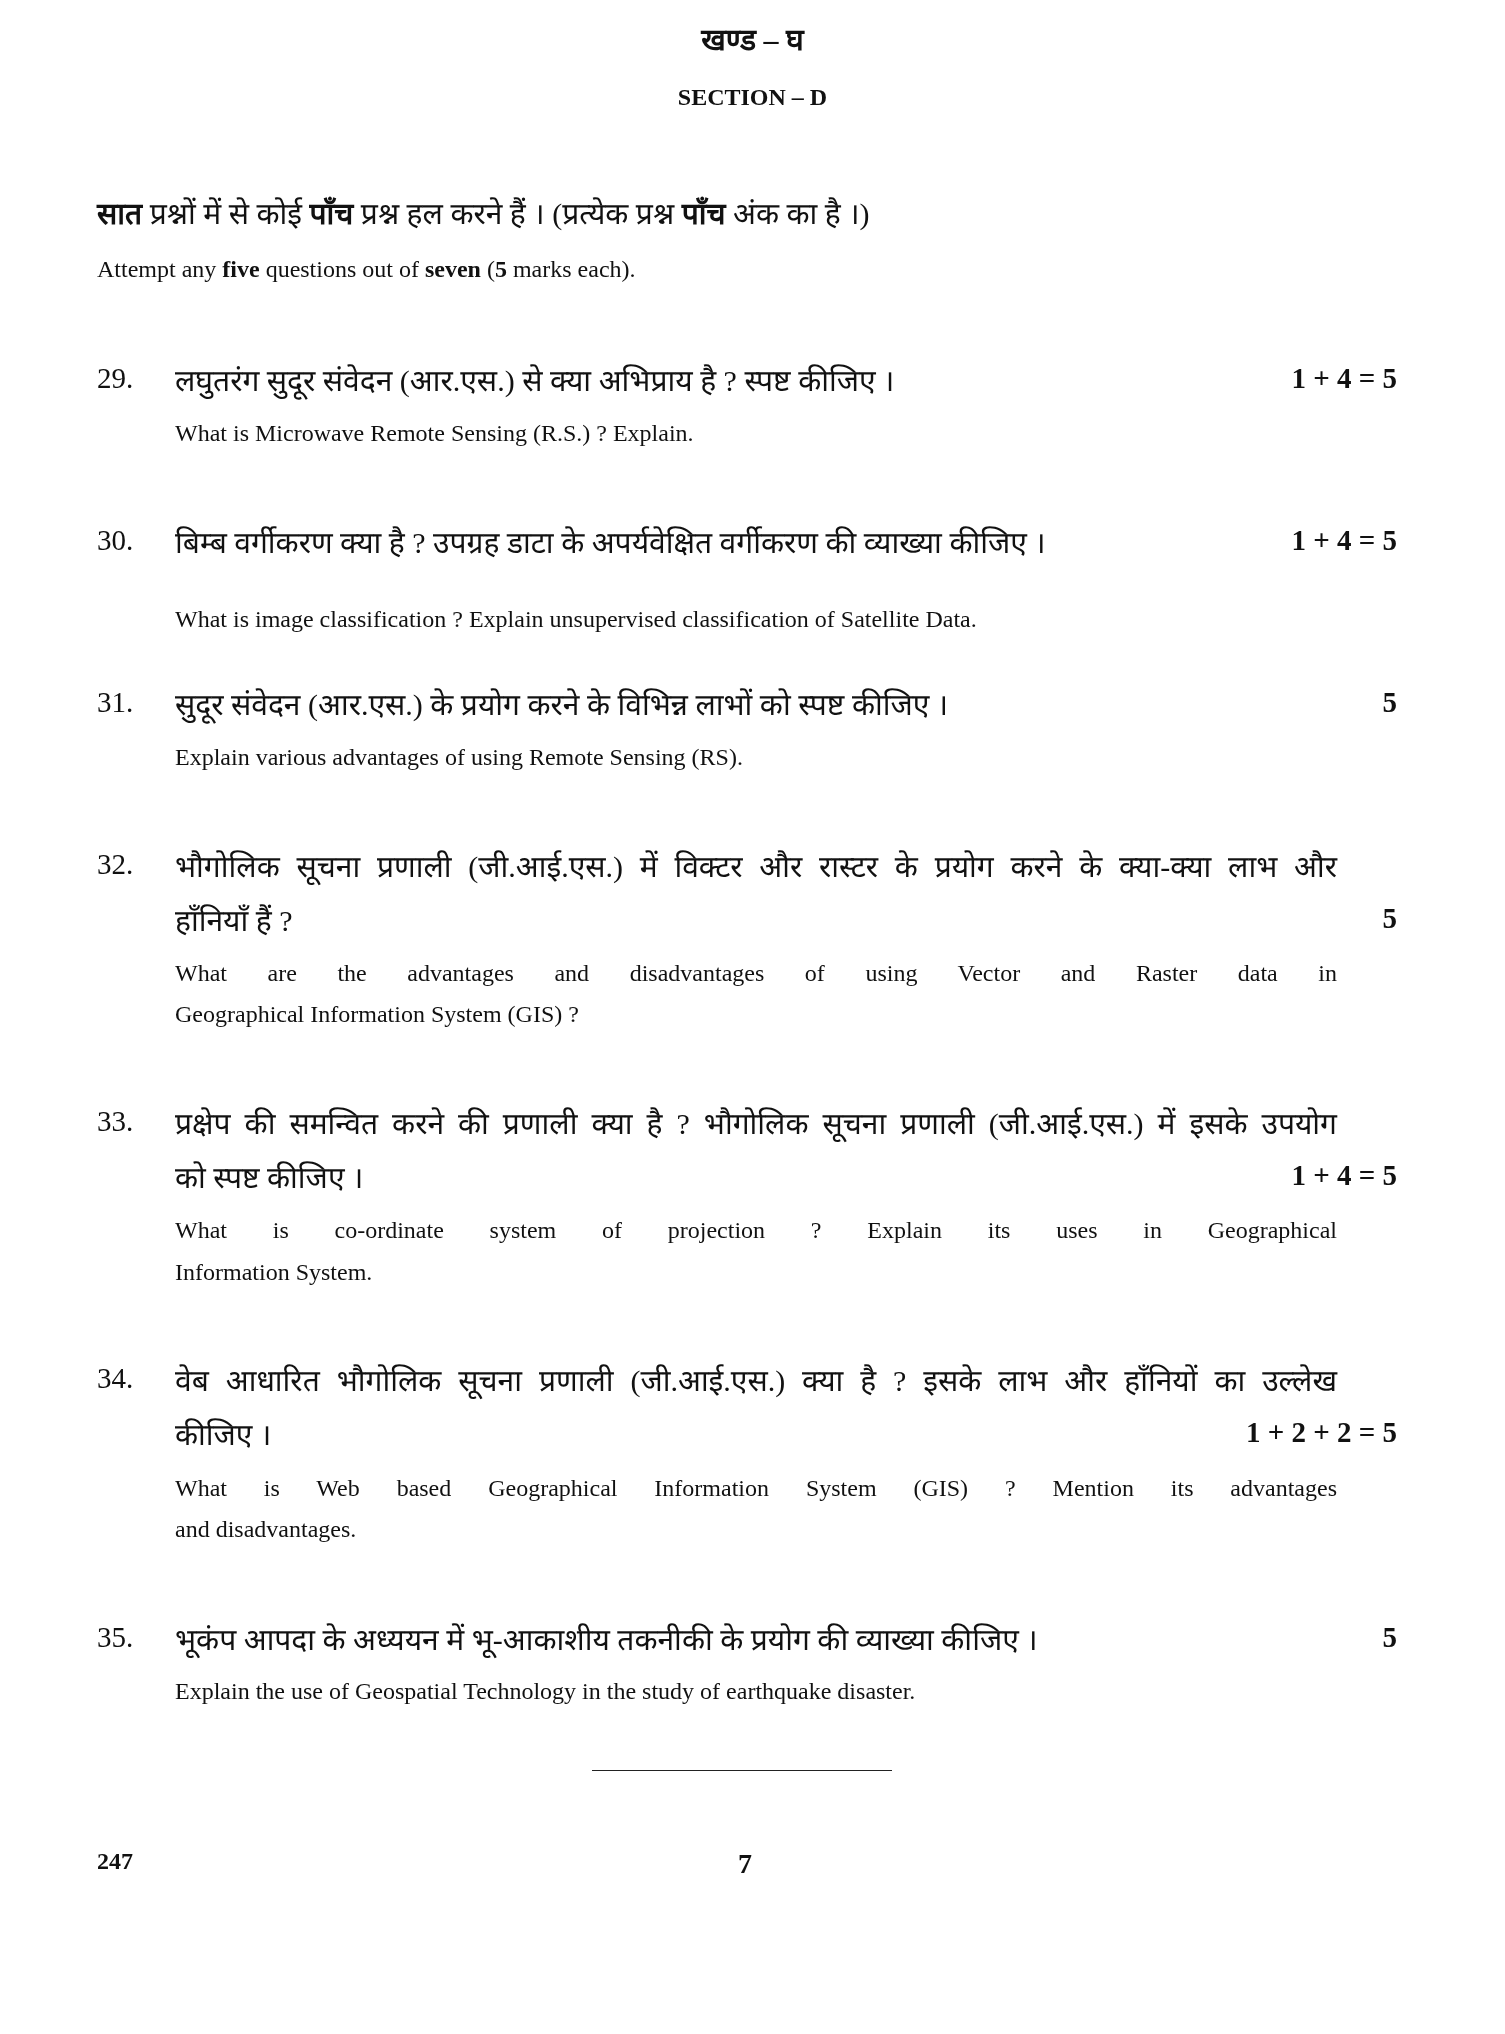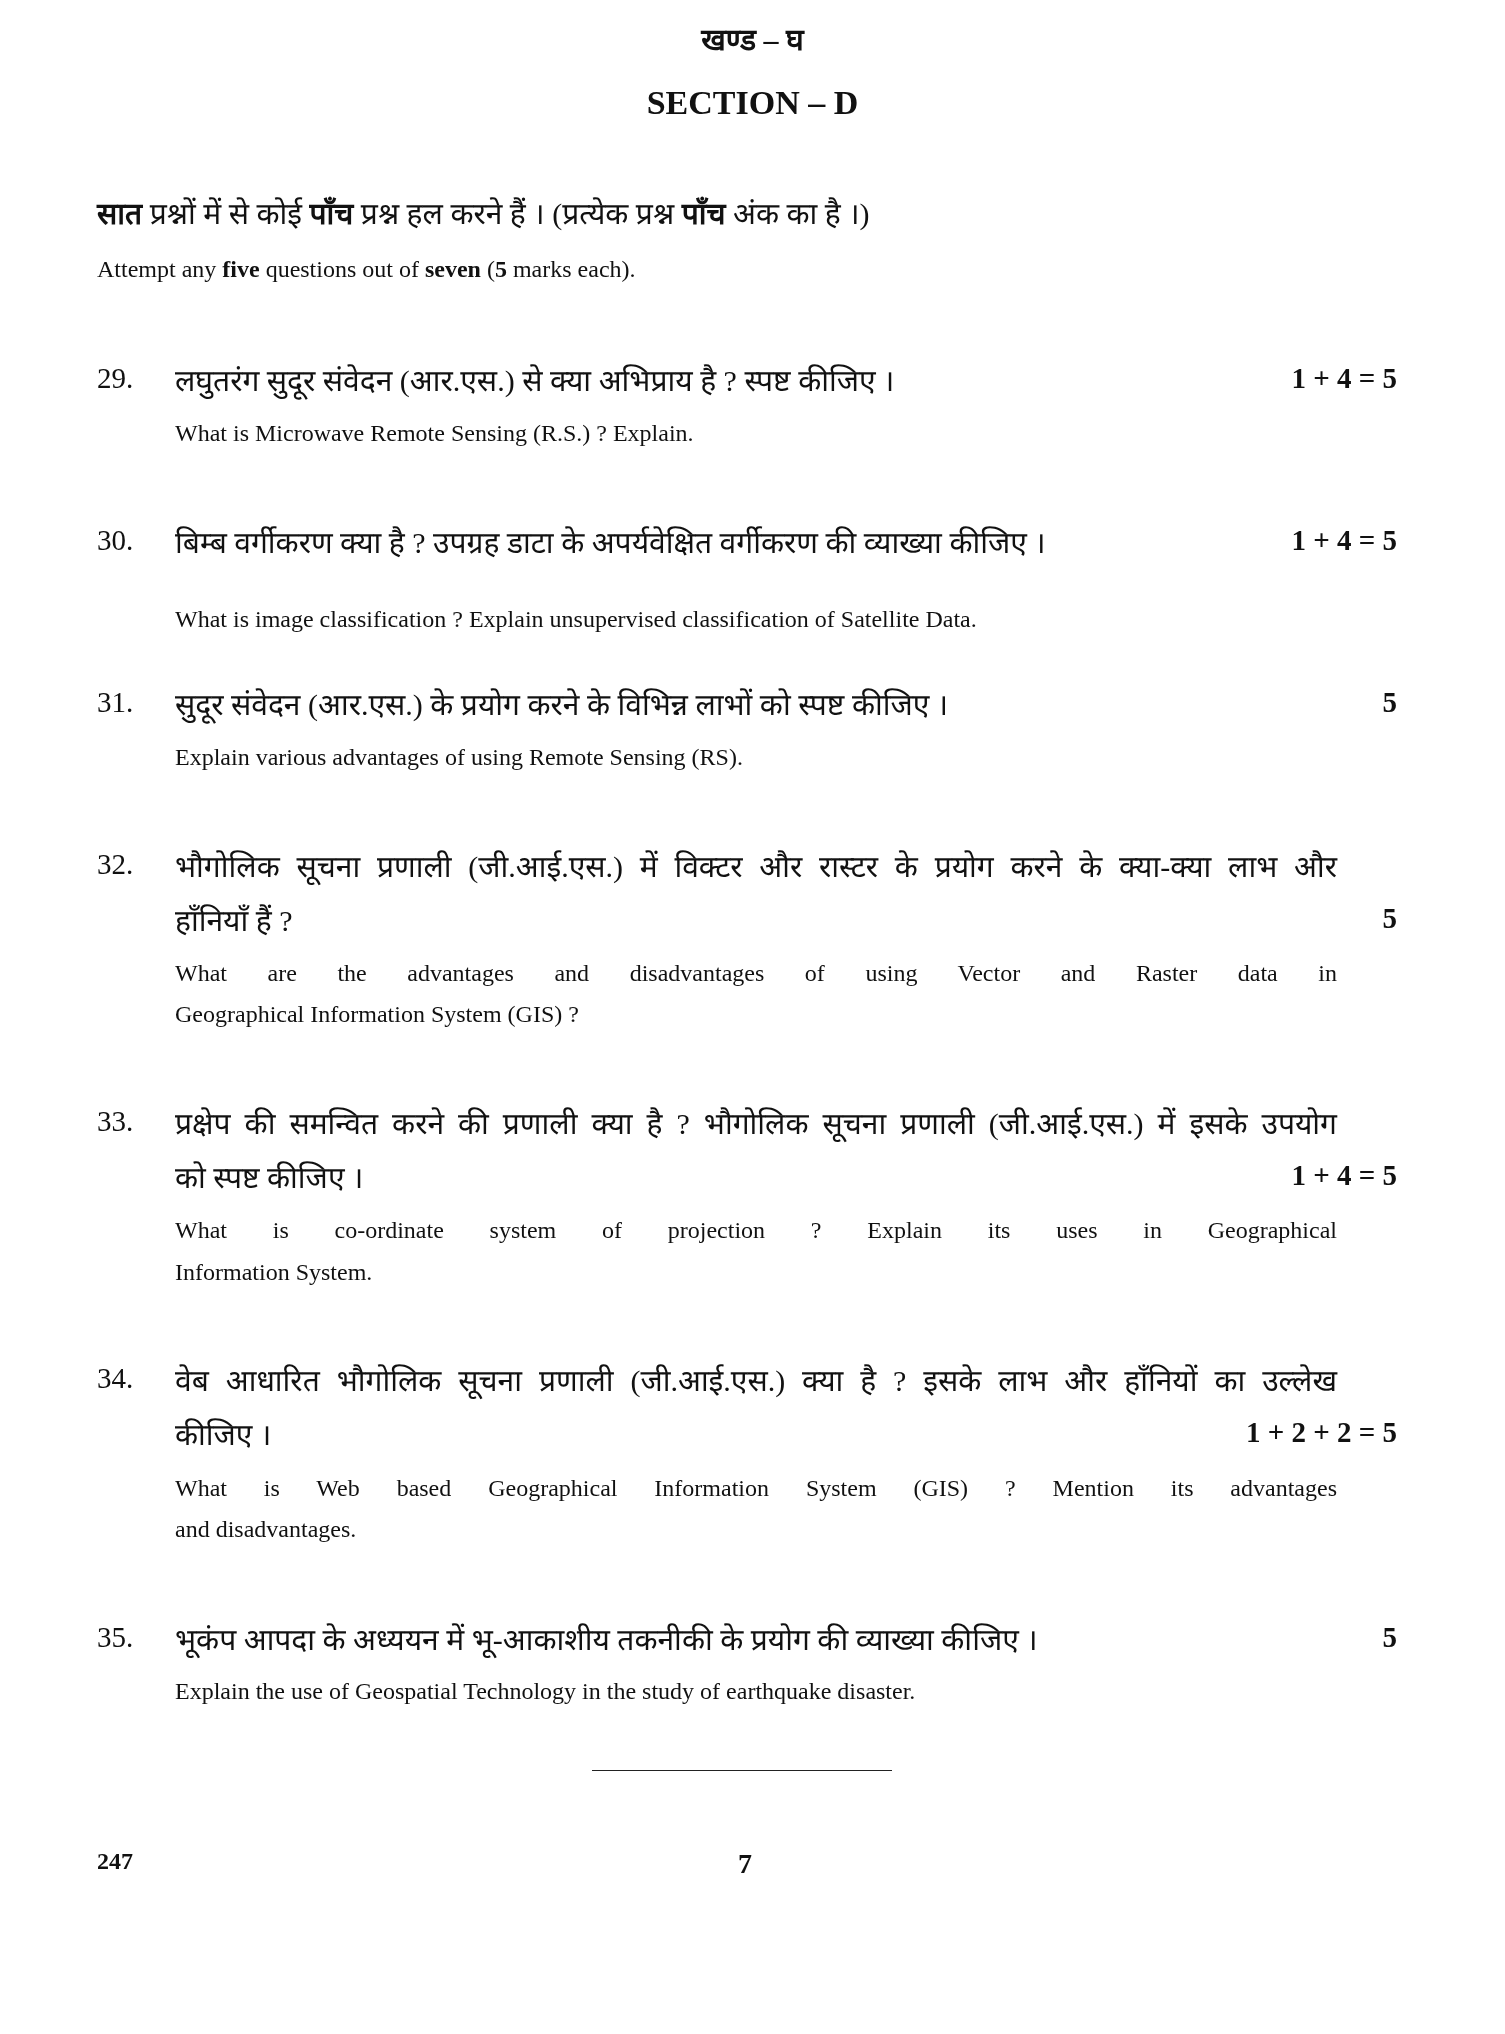--- a/index.html
+++ b/index.html
@@ -13,21 +13,21 @@
   .qnum { left:97px; font-size:29px; }
   .qtext { left:175px; }
   .justify { white-space:normal; width:1162px; text-align:justify; text-align-last:justify; }
   .marks { right:108px; font-size:29px; font-weight:bold; text-align:right; }
   .rule { position:absolute; left:592px; top:1770px; width:300px; height:0; border-top:1.5px solid #222; }
 </style>
 </head>
 <body>
 
 <div class="abs center hi bold" style="top:18px;">खण्ड – घ</div>
-<div class="abs center bold" style="top:84px; font-size:34px;">SECTION – D</div>
+<div class="abs center bold" style="top:84px; font-size:24px;">SECTION – D</div>
 
 <div class="abs hi" style="left:97px; top:192px;">
   <span class="bold">सात</span><span> प्रश्नों में से कोई </span><span class="bold">पाँच</span><span> प्रश्न हल करने हैं । (प्रत्येक प्रश्न </span><span class="bold">पाँच</span><span> अंक का है ।)</span>
 </div>
 <div class="abs en" style="left:97px; top:256px;">
   <span>Attempt any </span><span class="bold">five</span><span> questions out of </span><span class="bold">seven</span><span> (</span><span class="bold">5</span><span> marks each).</span>
 </div>
 
 <div>
   <div class="abs qnum" style="top:362px;">29.</div>

